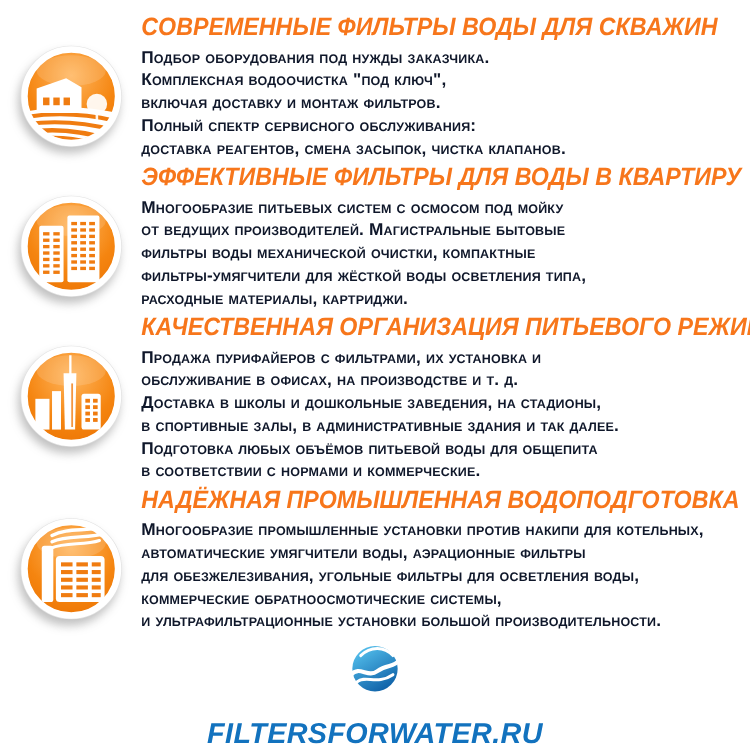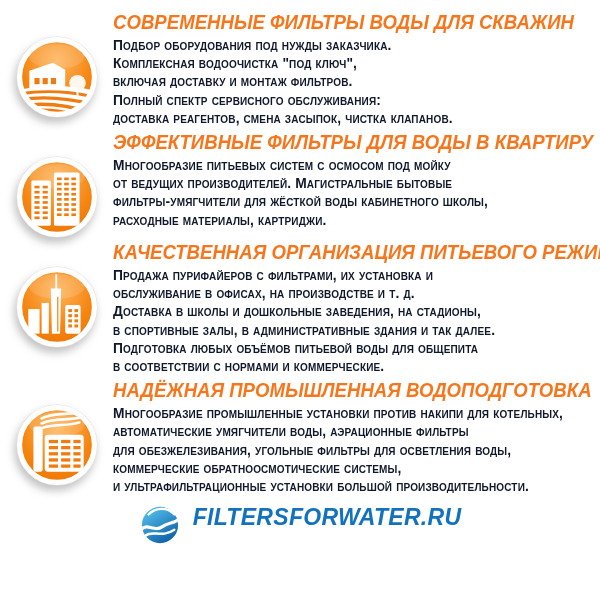--- a/index.html
+++ b/index.html
@@ -32,22 +32,22 @@
   }
   .sec-line{
     font-size:13.8px;line-height:18.2px;
     font-weight:700;
     font-variant:small-caps;
     letter-spacing:.15px;
     color:#0f172a;
     white-space:nowrap;
   }
   .footer{
-    display:flex;justify-content:center;
-    gap:12px;margin-top:8px;
+    display:flex;justify-content:center;align-items:center;
+    gap:12px;margin-top:8px;flex-direction:column;
   }
   .site-name{
     font-size:23px;font-weight:700;font-style:italic;
     color:#1272BE;letter-spacing:.3px;
   }
   .defs-holder{position:absolute;width:0;height:0;overflow:hidden;}
 </style>
 </head>
 <body>
 
@@ -155,21 +155,22 @@
               <rect x="54" y="56" width="4.5" height="2.6"></rect>
           </g>
         </g>
         <circle cx="40" cy="40" r="36.5" fill="none" stroke="#ffffff" stroke-width="5"></circle>
       </svg>
     </div>
     <div class="txt-col">
       <h2 class="sec-heading">ЭФФЕКТИВНЫЕ ФИЛЬТРЫ ДЛЯ ВОДЫ В КВАРТИРУ</h2>
       <div class="sec-line">Многообразие питьевых систем с осмосом под мойку</div>
       <div class="sec-line">от ведущих производителей. Магистральные бытовые</div>
-      <div class="sec-line">фильтры-умягчители для жёсткой воды кабинетного школы,</div>
+      <div class="sec-line">фильтры воды механической очистки, компактные</div>
+      <div class="sec-line">фильтры-умягчители для жёсткой воды осветления типа,</div>
       <div class="sec-line">расходные материалы, картриджи.</div>
     </div>
   </section>
 
   <section class="row">
     <div class="icon-col">
       <svg width="82" height="82" viewBox="0 0 80 80">
         <circle cx="40" cy="40" r="39" fill="#ffffff" stroke="#e2e2e2" stroke-width="1"></circle>
         <clipPath id="clip3">
             <circle cx="40" cy="40" r="34.5"></circle>

